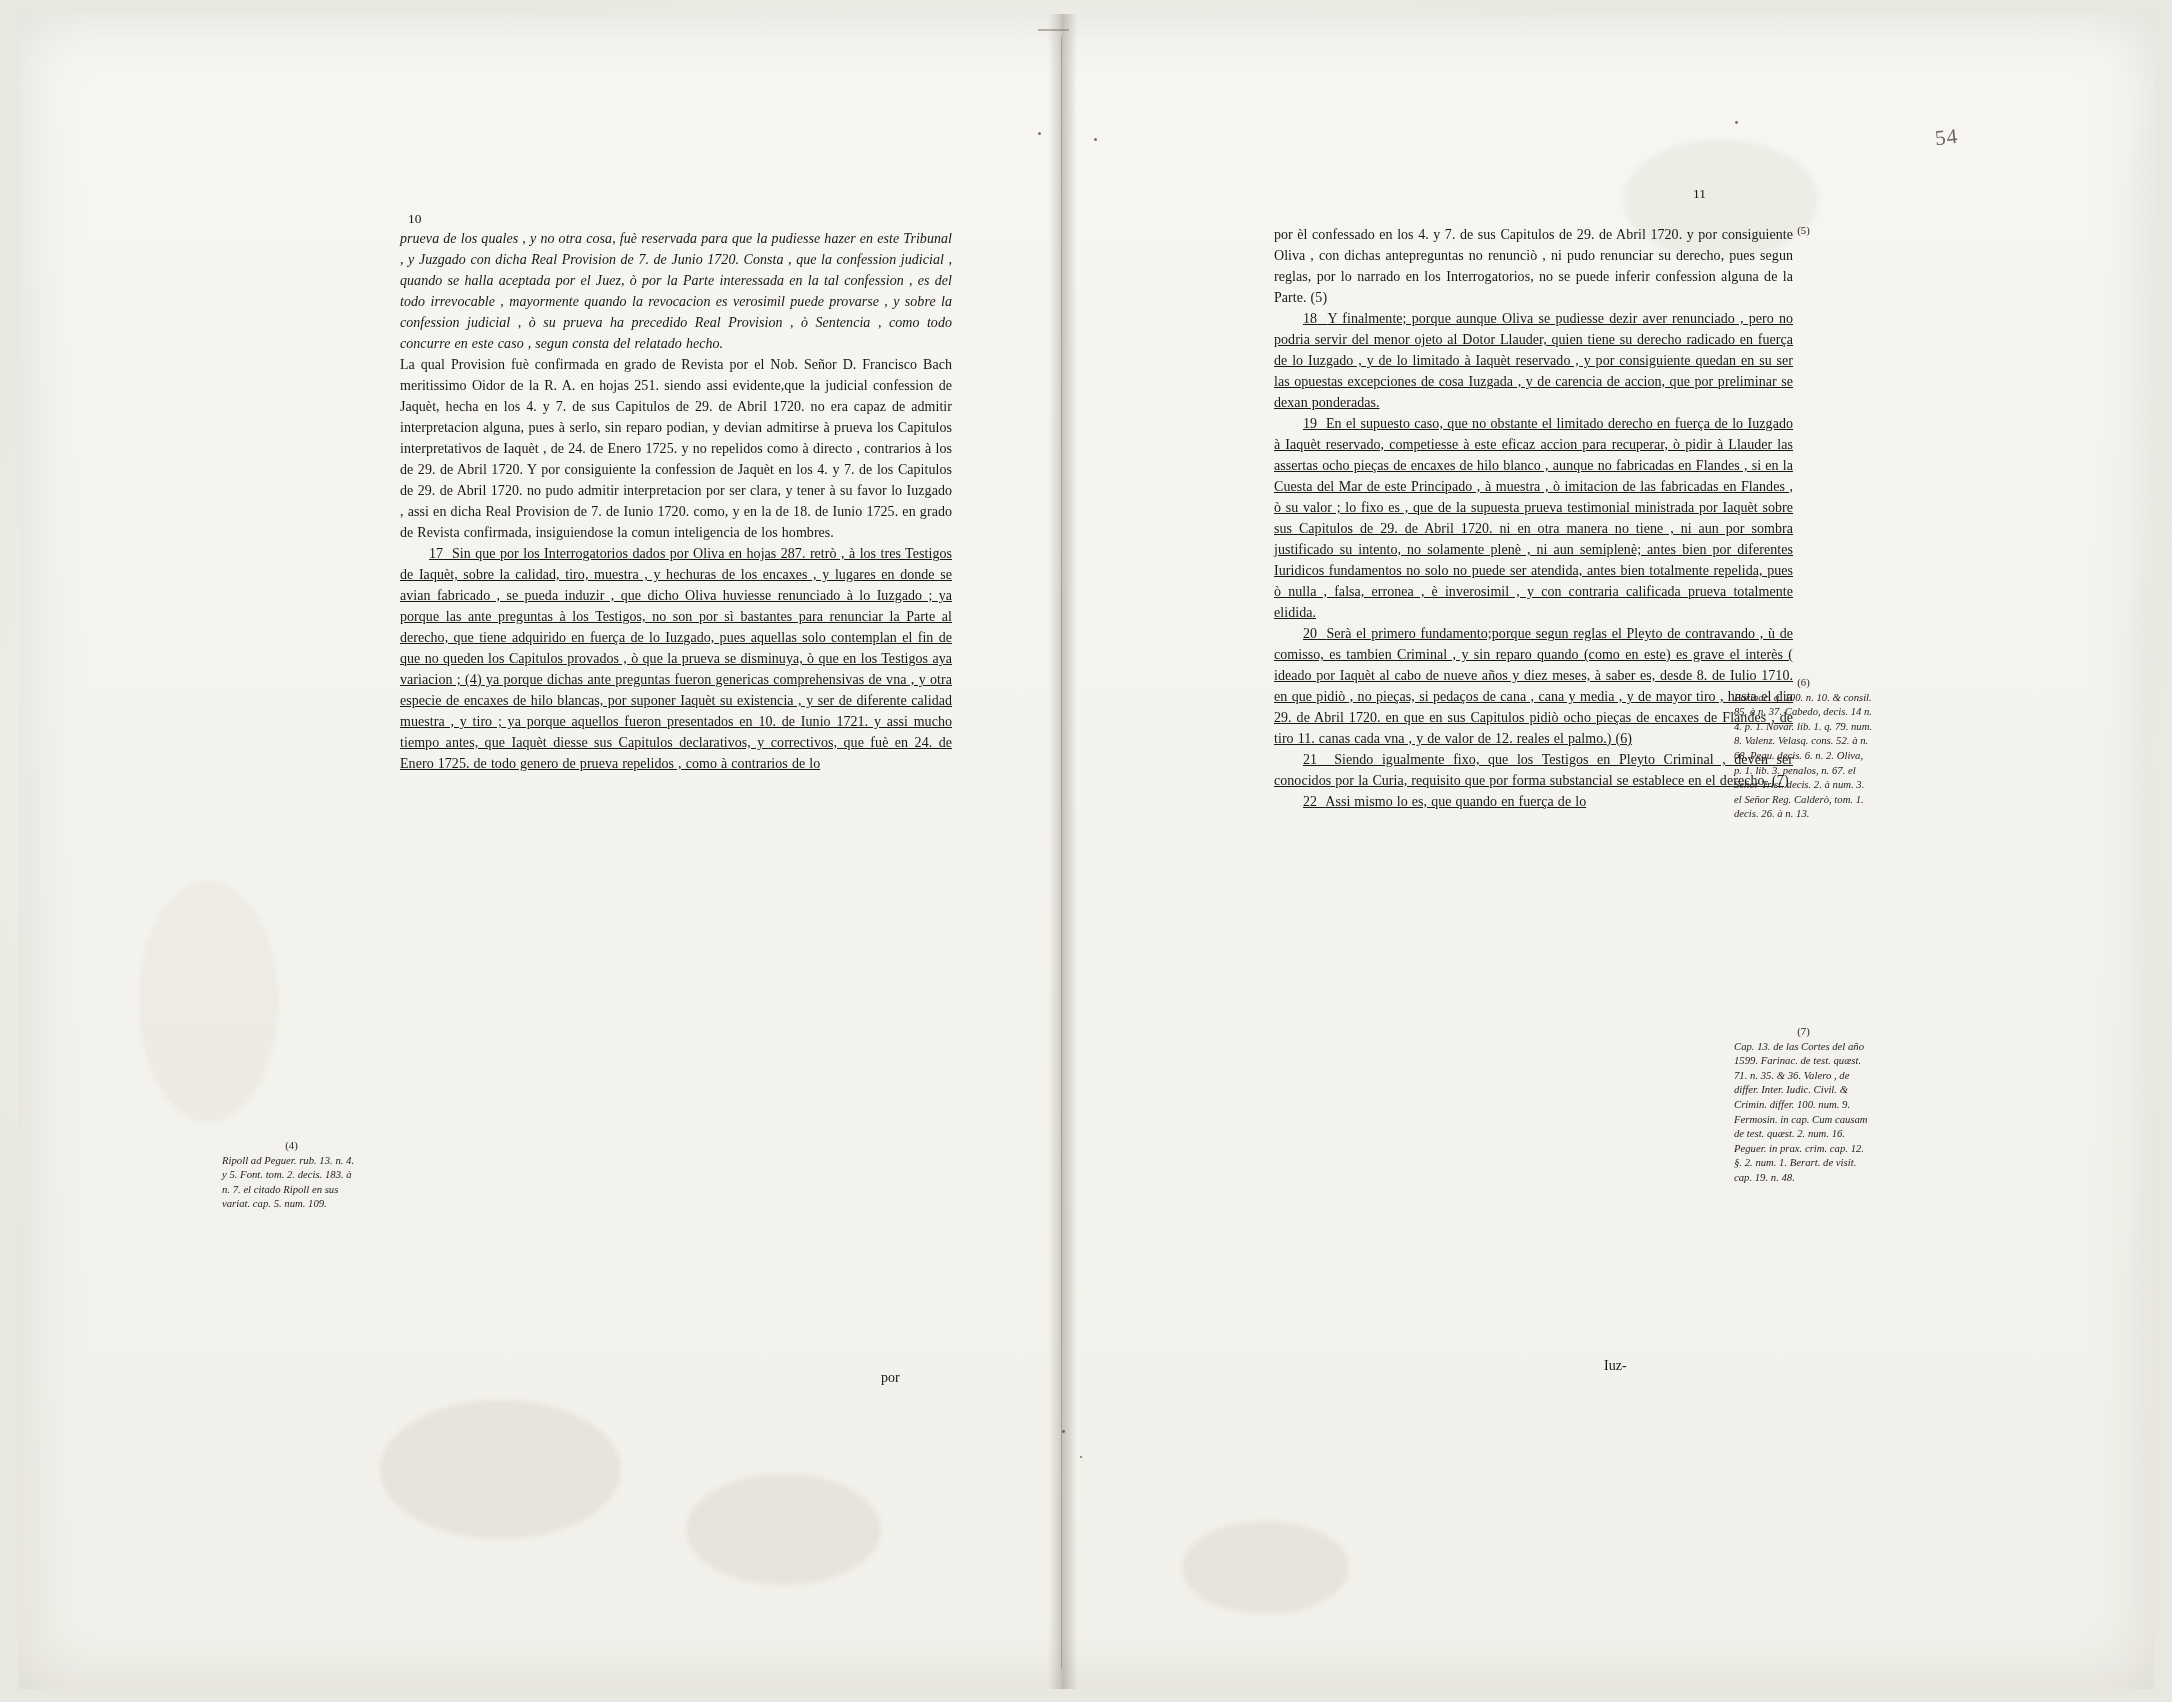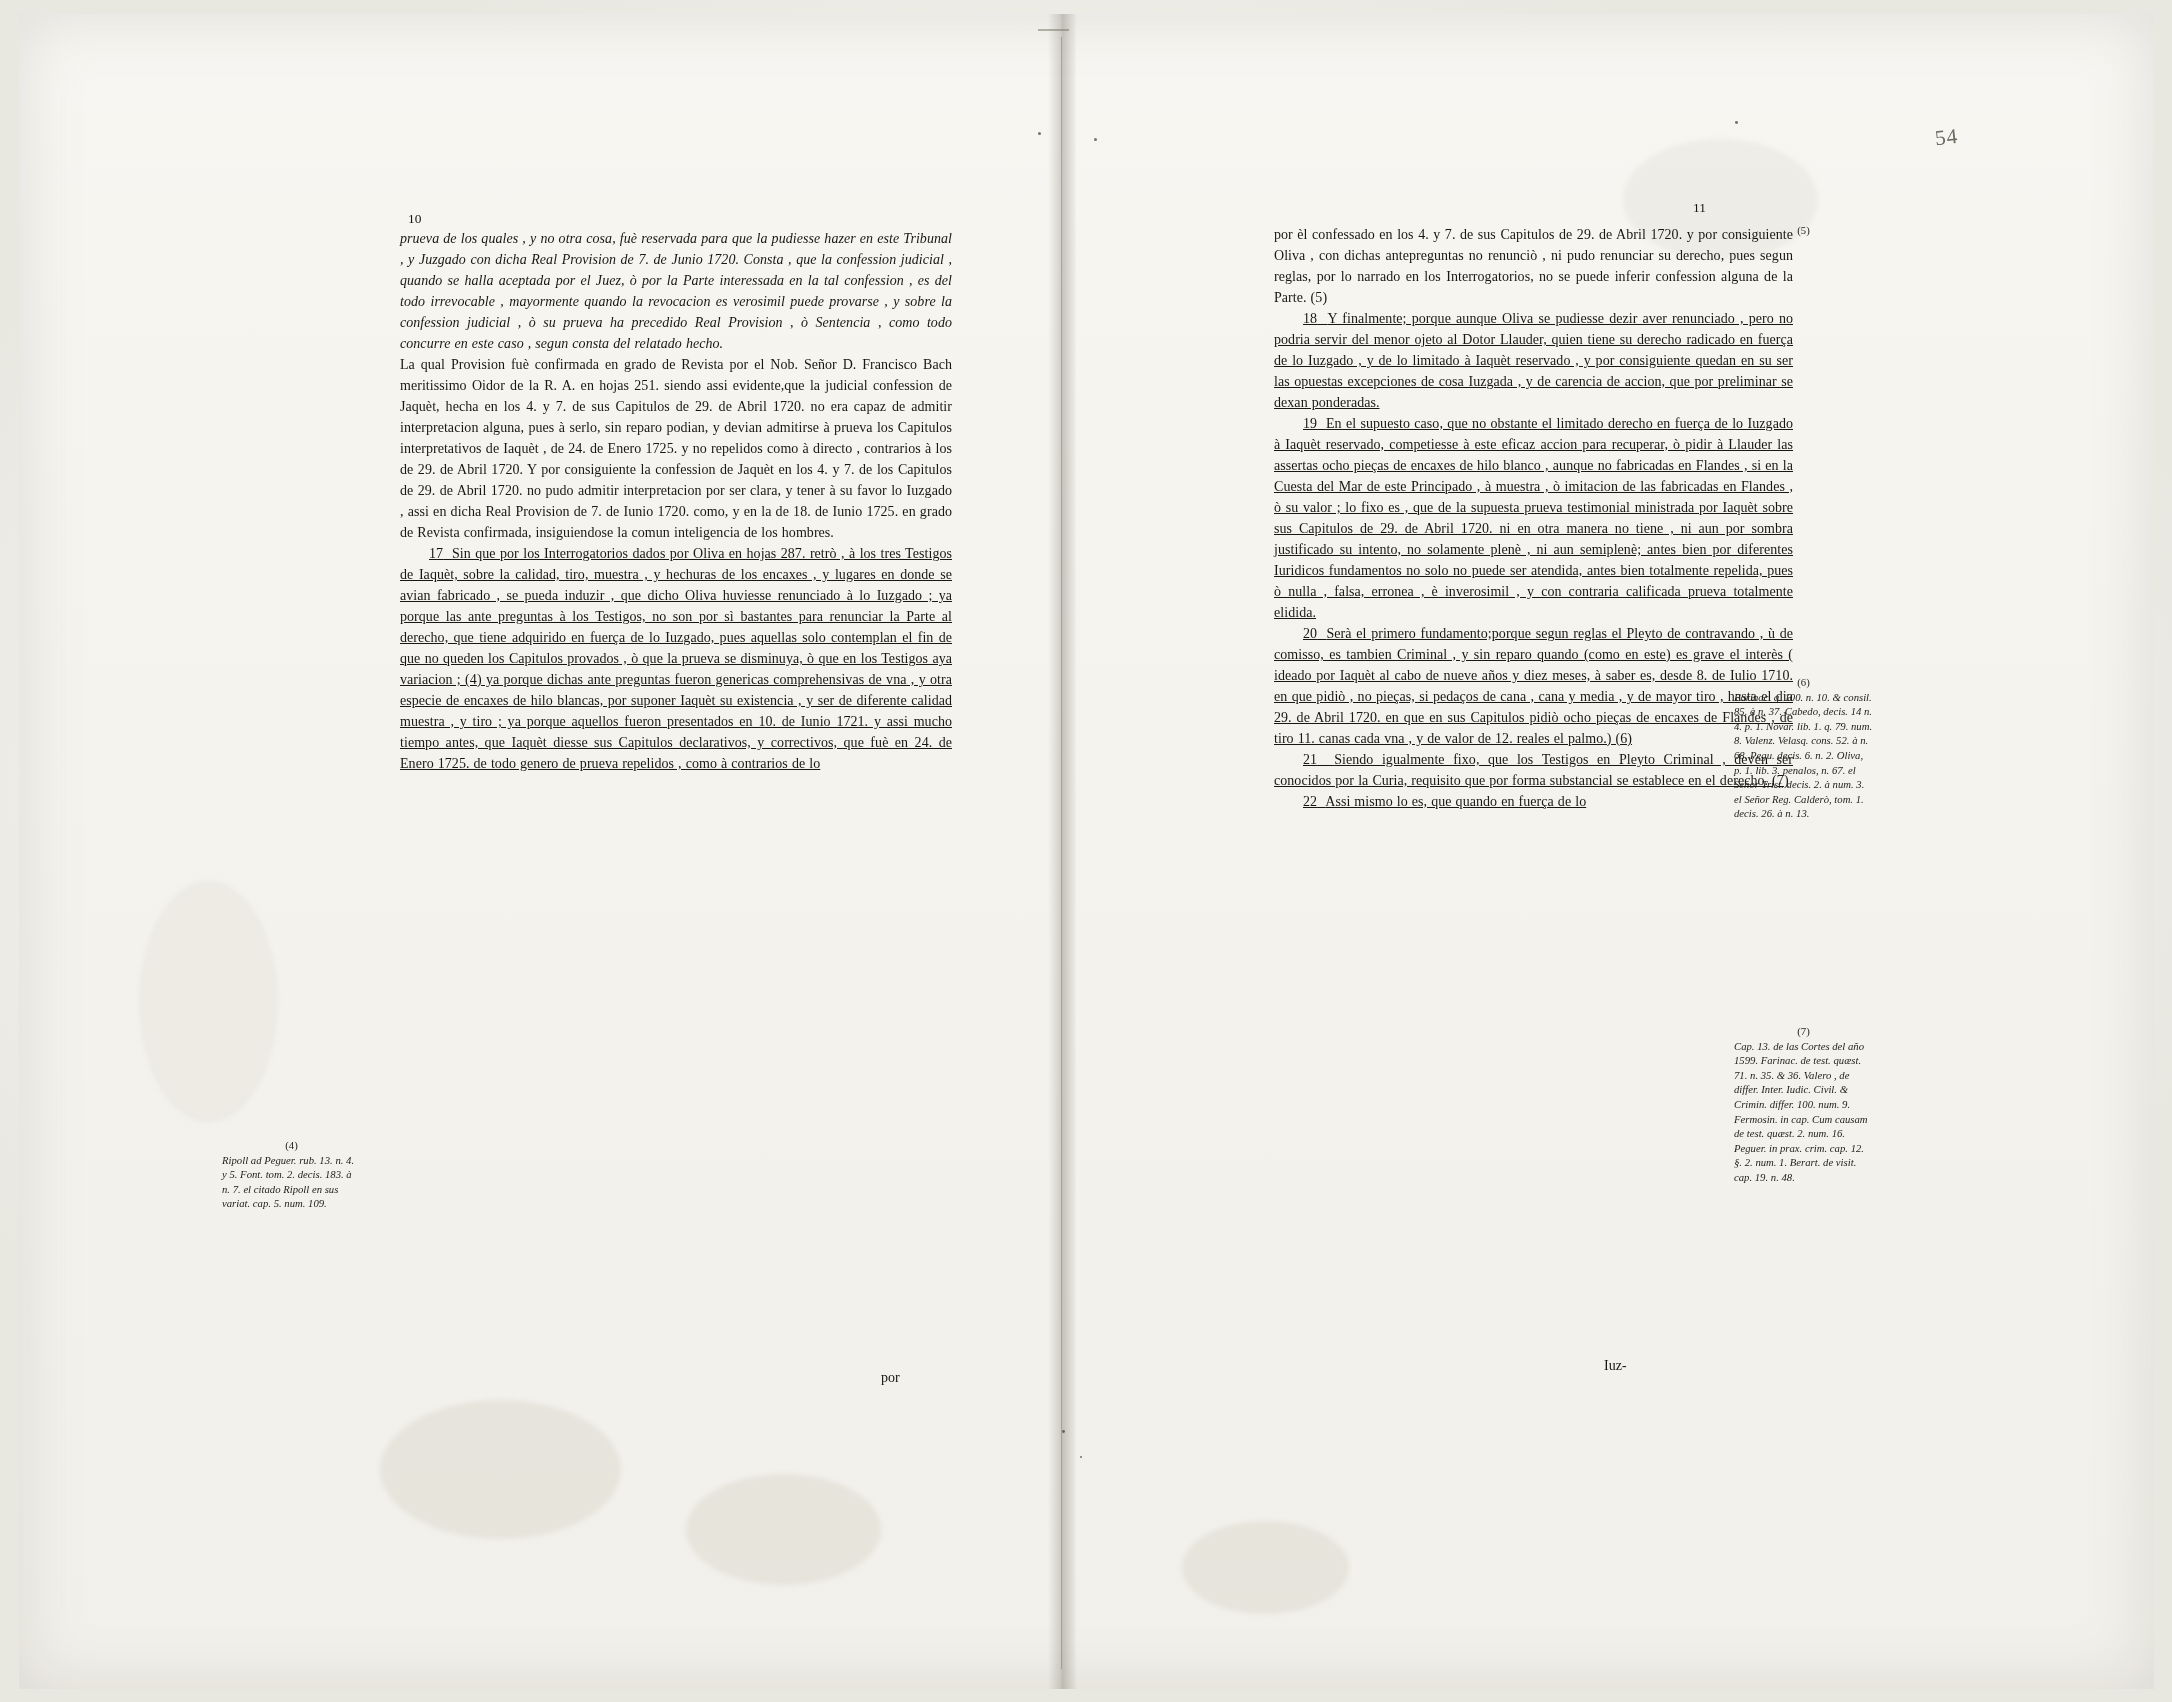--- a/index.html
+++ b/index.html
@@ -143,21 +143,21 @@
     <p class="ind"><span>17</span>&nbsp;&nbsp;<span>Sin que por los Interrogatorios dados por Oliva en hojas 287. retrò , à los tres Testigos de Iaquèt, sobre la calidad, tiro, muestra , y hechuras de los encaxes , y lugares en donde se avian fabricado , se pueda induzir , que dicho Oliva huviesse renunciado à lo Iuzgado ; ya porque las ante preguntas à los Testigos, no son por sì bastantes para renunciar la Parte al derecho, que tiene adquirido en fuerça de lo Iuzgado, pues aquellas solo contemplan el fin de que no queden los Capitulos provados , ò que la prueva se disminuya, ò que en los Testigos aya variacion ; (4) ya porque dichas ante preguntas fueron genericas comprehensivas de vna , y otra especie de encaxes de hilo blancas, por suponer Iaquèt su existencia , y ser de diferente calidad muestra , y tiro ; ya porque aquellos fueron presentados en 10. de Iunio 1721. y assi mucho tiempo antes, que Iaquèt diesse sus Capitulos declarativos, y correctivos, que fuè en 24. de Enero 1725. de todo genero de prueva repelidos , como à contrarios de lo</span></p>
   </div>
 
   <div class="catchword" style="left:881px; top:1370px;">por</div>
 
   <div class="col marg" style="left:222px; top:1138px; width:139px;">
     <p class="ctr">(4)</p>
     <p class="ital">Ripoll ad Peguer. rub. 13. n. 4. y 5. Font. tom. 2. decis. 183. à n. 7. el citado Ripoll en sus variat. cap. 5. num. 109.</p>
   </div>
 
-  <div class="folio" style="left:1693px; top:200px;">11</div>
+  <div class="folio" style="left:1693px; top:186px;">11</div>
 
   <div class="col main-col" style="left:1262px; top:224px; width:519px;">
     <p>por èl confessado en los 4. y 7. de sus Capitulos de 29. de Abril 1720. y por consiguiente Oliva , con dichas antepreguntas no renunciò , ni pudo renunciar su derecho, pues segun reglas, por lo narrado en los Interrogatorios, no se puede inferir confession alguna de la Parte. (5)</p>
     <p class="ind"><span>18</span>&nbsp;&nbsp;<span>Y finalmente; porque aunque Oliva se pudiesse dezir aver renunciado , pero no podria servir del menor ojeto al Dotor Llauder, quien tiene su derecho radicado en fuerça de lo Iuzgado , y de lo limitado à Iaquèt reservado , y por consiguiente quedan en su ser las opuestas excepciones de cosa Iuzgada , y de carencia de accion, que por preliminar se dexan ponderadas.</span></p>
     <p class="ind"><span>19</span>&nbsp;&nbsp;<span>En el supuesto caso, que no obstante el limitado derecho en fuerça de lo Iuzgado à Iaquèt reservado, competiesse à este eficaz accion para recuperar, ò pidir à Llauder las assertas ocho pieças de encaxes de hilo blanco , aunque no fabricadas en Flandes , si en la Cuesta del Mar de este Principado , à muestra , ò imitacion de las fabricadas en Flandes , ò su valor ; lo fixo es , que de la supuesta prueva testimonial ministrada por Iaquèt sobre sus Capitulos de 29. de Abril 1720. ni en otra manera no tiene , ni aun por sombra justificado su intento, no solamente plenè , ni aun semiplenè; antes bien por diferentes Iuridicos fundamentos no solo no puede ser atendida, antes bien totalmente repelida, pues ò nulla , falsa, erronea , è inverosimil , y con contraria calificada prueva totalmente elidida.</span></p>
     <p class="ind"><span>20</span>&nbsp;&nbsp;<span>Serà el primero fundamento;porque segun reglas el Pleyto de contravando , ù de comisso, es tambien Criminal , y sin reparo quando (como en este) es grave el interès ( ideado por Iaquèt al cabo de nueve años y diez meses, à saber es, desde 8. de Iulio 1710. en que pidiò , no pieças, si pedaços de cana , cana y media , y de mayor tiro , hasta el dia 29. de Abril 1720. en que en sus Capitulos pidiò ocho pieças de encaxes de Flandes , de tiro 11. canas cada vna , y de valor de 12. reales el palmo.) (6)</span></p>
     <p class="ind"><span>21</span>&nbsp;&nbsp;<span>Siendo igualmente fixo, que los Testigos en Pleyto Criminal , deven ser conocidos por la Curia, requisito que por forma substancial se establece en el derecho. (7)</span></p>
     <p class="ind"><span>22</span>&nbsp;&nbsp;<span>Assi mismo lo es, que quando en fuerça de lo</span></p>
   </div>
 

